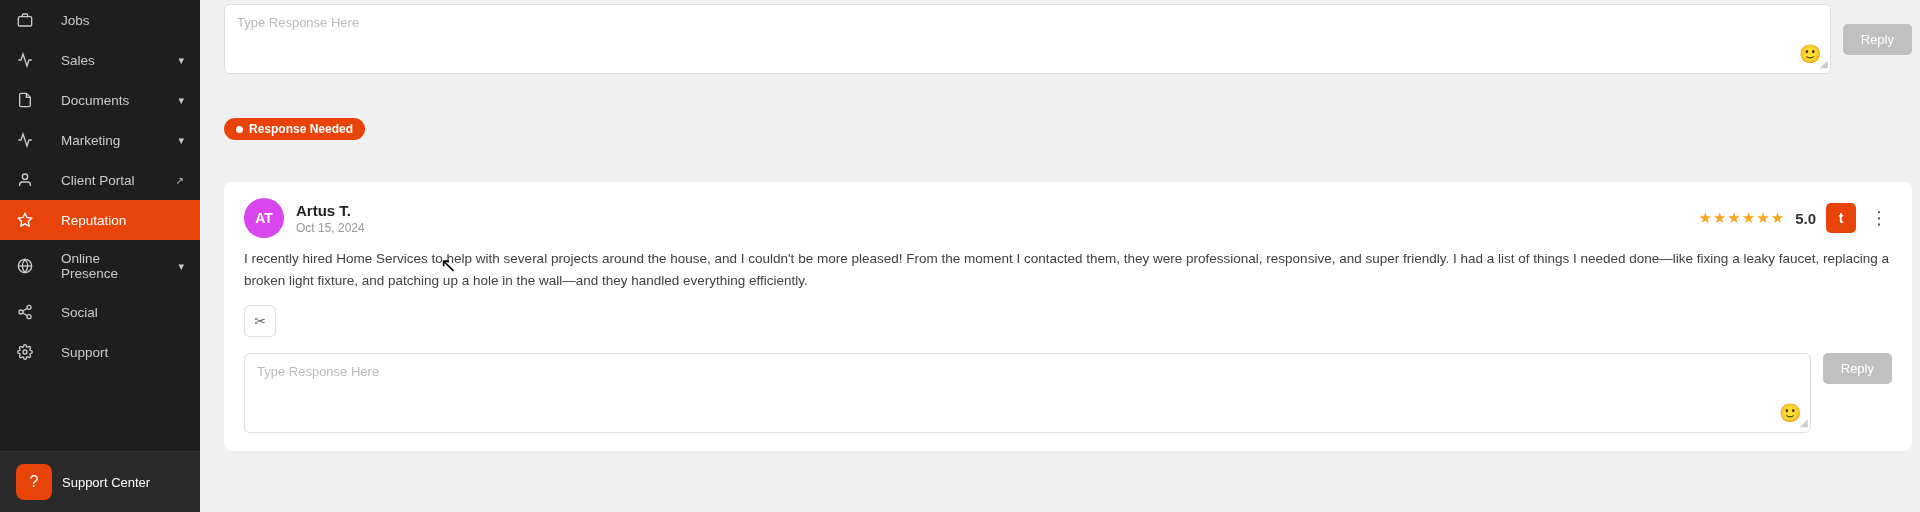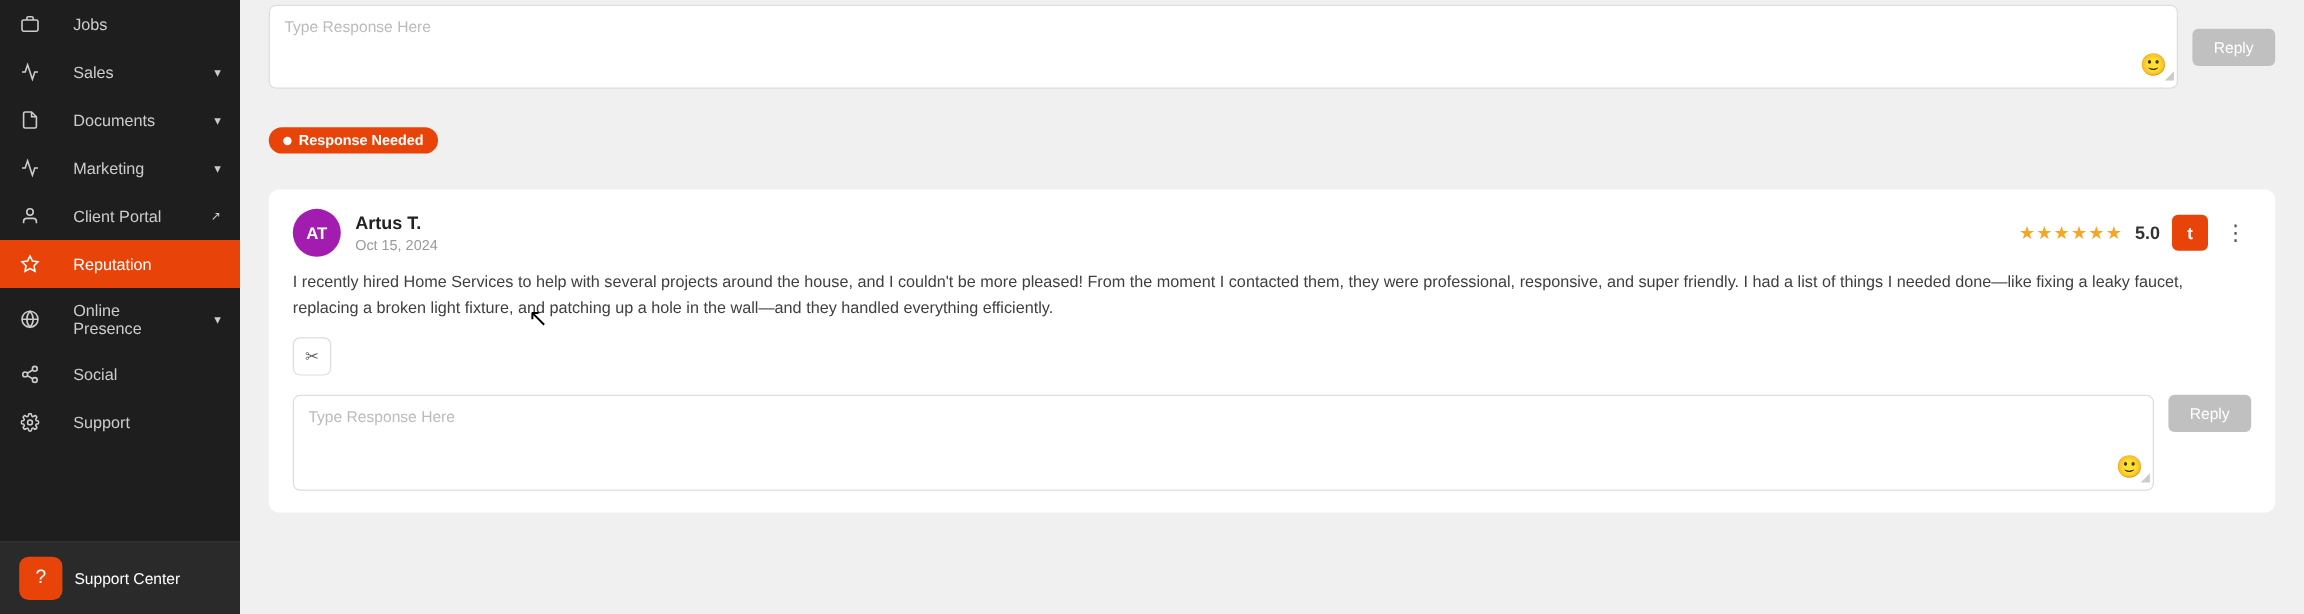--- a/index.html
+++ b/index.html
@@ -55,24 +55,24 @@
       flex: 1;
       background: #f0f0f0;
       overflow-y: auto;
       padding: 0;
       display: flex;
       flex-direction: column;
     }
 
     
     .review-area {
-      padding: 0 24px 24px 24px;
+      padding: 0 8px 24px 24px;
       display: flex;
       flex-direction: column;
-      gap: 4px;
+      gap: 16px;
     }
 
     .reply-btn {
       background: #c0c0c0;
       color: #fff;
       border: none;
       border-radius: 5px;
       padding: 8px 18px;
       font-size: 13px;
       cursor: pointer;
@@ -107,21 +107,21 @@
       display: flex;
       align-items: center;
       padding: 16px 20px 10px 20px;
       gap: 12px;
       position: relative;
     }
 
     .avatar {
       width: 40px; height: 40px;
       border-radius: 50%;
-      background: #a21caf;
+      background: #d946ef;
       color: #fff;
       display: flex; align-items: center; justify-content: center;
       font-size: 14px; font-weight: 700;
       flex-shrink: 0;
     }
 
     .reviewer-info { flex: 1; }
     .reviewer-name { font-size: 15px; font-weight: 600; color: #222; }
     .reviewer-date { font-size: 12px; color: #999; margin-top: 2px; }
 

